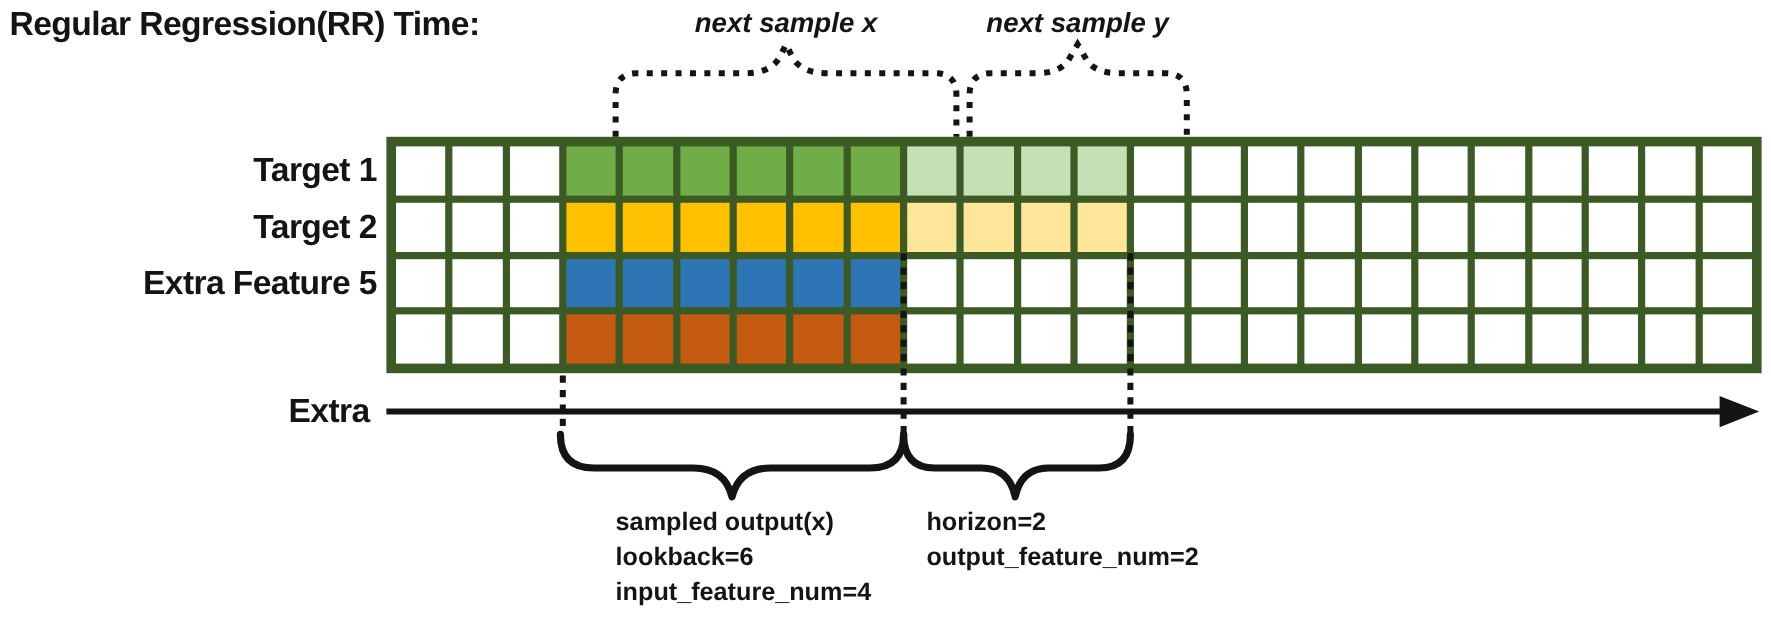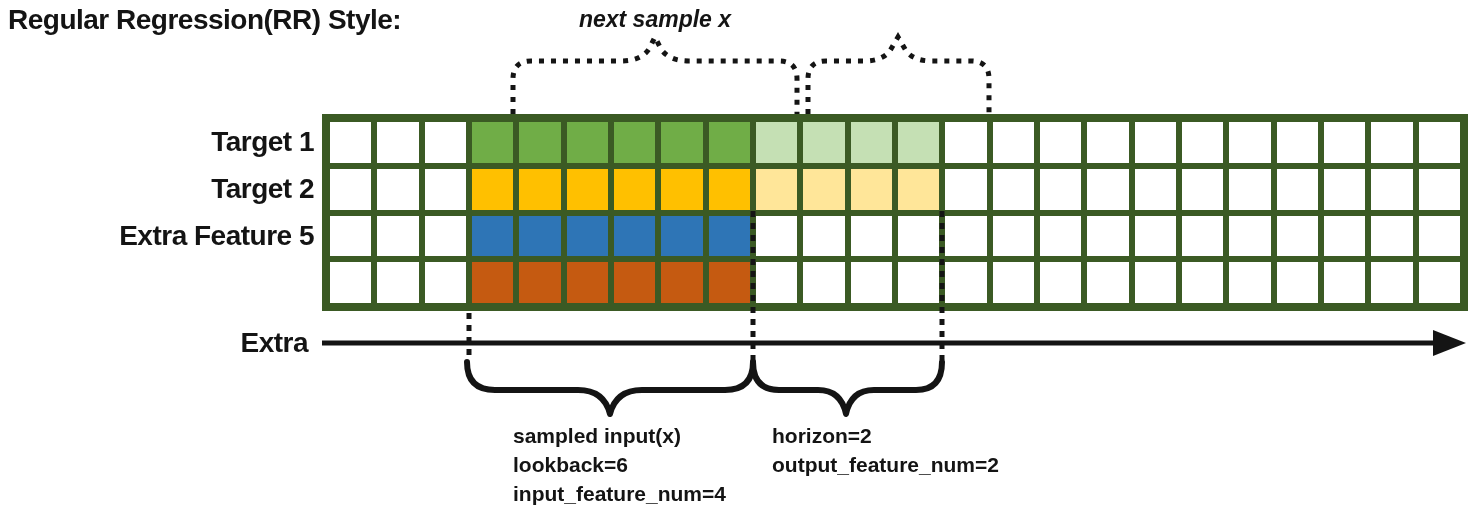--- a/index.html
+++ b/index.html
@@ -35,23 +35,24 @@
   .ann-block{
     position:absolute;top:421px;font-size:21px;font-weight:600;line-height:29px;
     white-space:nowrap;
   }
 </style>
 </head>
 <body>
 
 <div class="canvas">
 
-  <div class="title">Regular Regression(RR) Style:</div>
+  <div class="title">Regular Regression(RR) Time:</div>
 
   <div class="ns-label" style="left:655px">next sample x</div>
+  <div class="ns-label" style="left:898px">next sample y</div>
 
   <div class="row-label" style="top:127px">Target 1</div>
   <div class="row-label" style="top:174px">Target 2</div>
   <div class="row-label" style="top:221px">Extra Feature 5</div>
 
   <div class="grid" style="background: rgb(59, 90, 36);">
       <div class="cell" style="background: rgb(255, 255, 255);"></div>
       <div class="cell" style="background: rgb(255, 255, 255);"></div>
       <div class="cell" style="background: rgb(255, 255, 255);"></div>
       <div class="cell" style="background: rgb(112, 173, 71);"></div>
@@ -163,21 +164,21 @@
     <polygon points="1433,330 1466,343 1433,356" fill="#141414"></polygon>
 
     <path d="M 467 362 Q 467 390 495 390 L 578 390 Q 604 390 610 414 Q 616 390 642 390 L 725 390 Q 753 390 753 362" fill="none" stroke="#141414" stroke-width="6" stroke-linecap="round" stroke-linejoin="round"></path>
 
     <path d="M 753 362 Q 753 390 779 390 L 818 390 Q 841 390 846 414 Q 851 390 874 390 L 916 390 Q 942 390 942 362" fill="none" stroke="#141414" stroke-width="6" stroke-linecap="round" stroke-linejoin="round"></path>
   </svg>
 
   <div class="time-label">Extra</div>
 
   <div class="ann-block" style="left:513px">
-    <div>sampled input(x)</div>
+    <div>sampled output(x)</div>
     <div>lookback=6</div>
     <div>input_feature_num=4</div>
   </div>
 
   <div class="ann-block" style="left:772px">
     <div>horizon=2</div>
     <div>output_feature_num=2</div>
   </div>
 
 </div>

